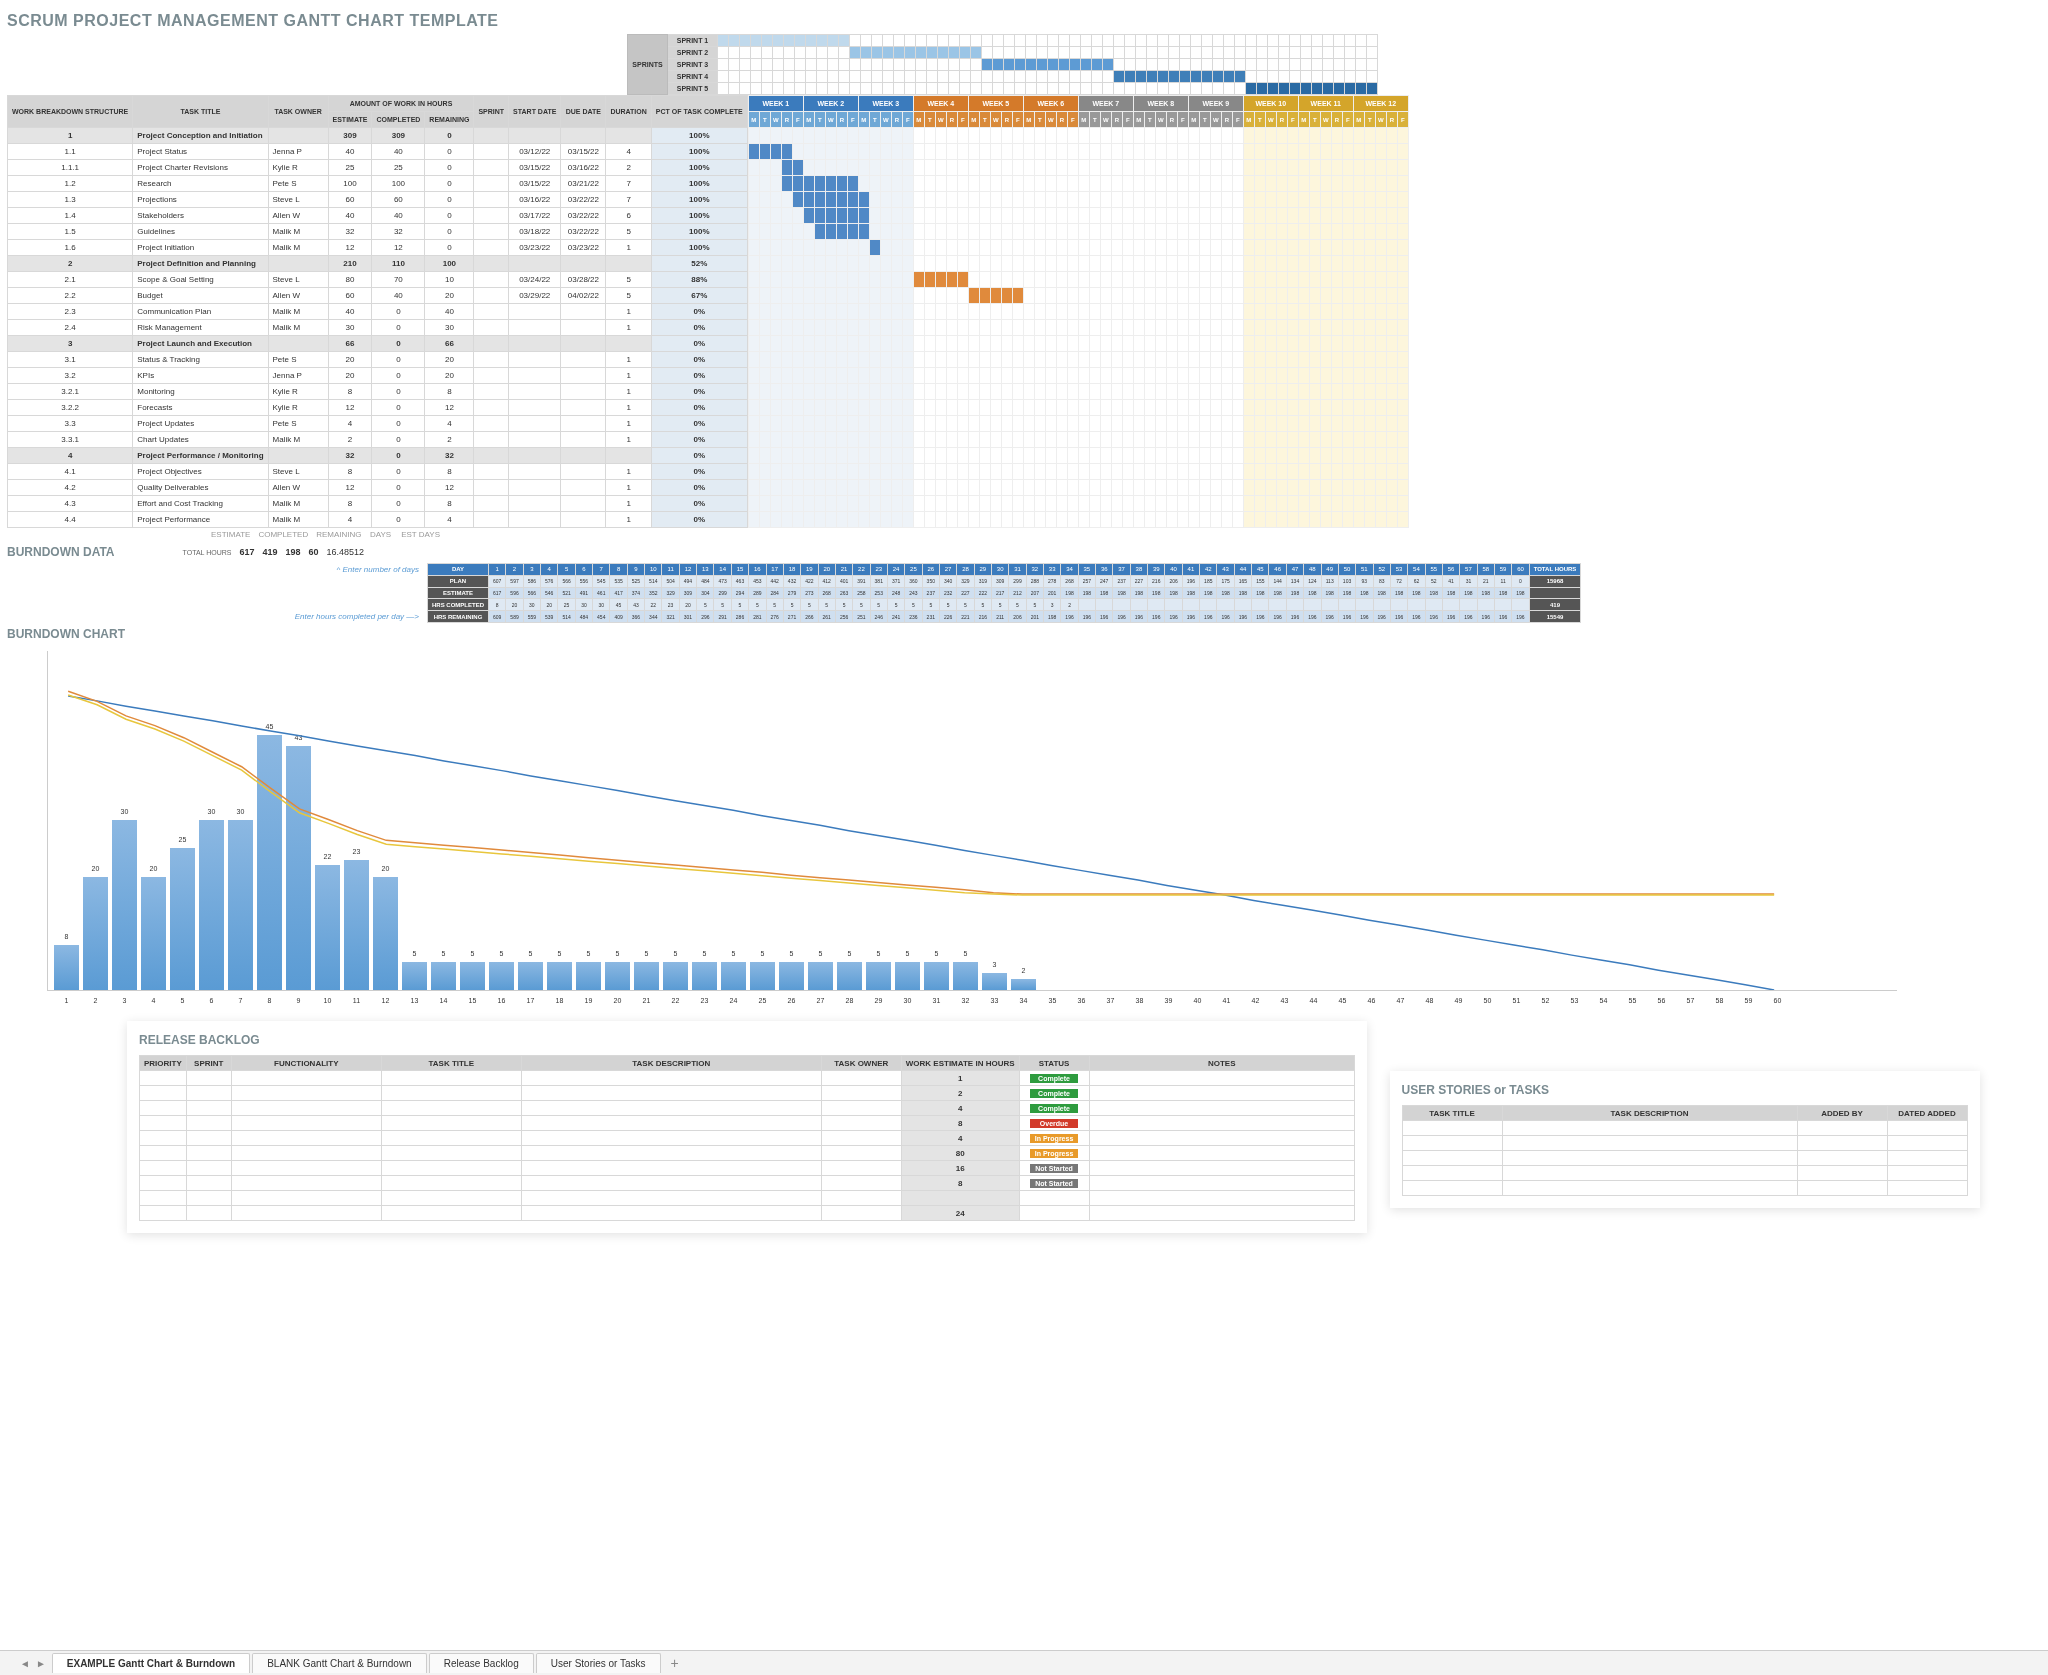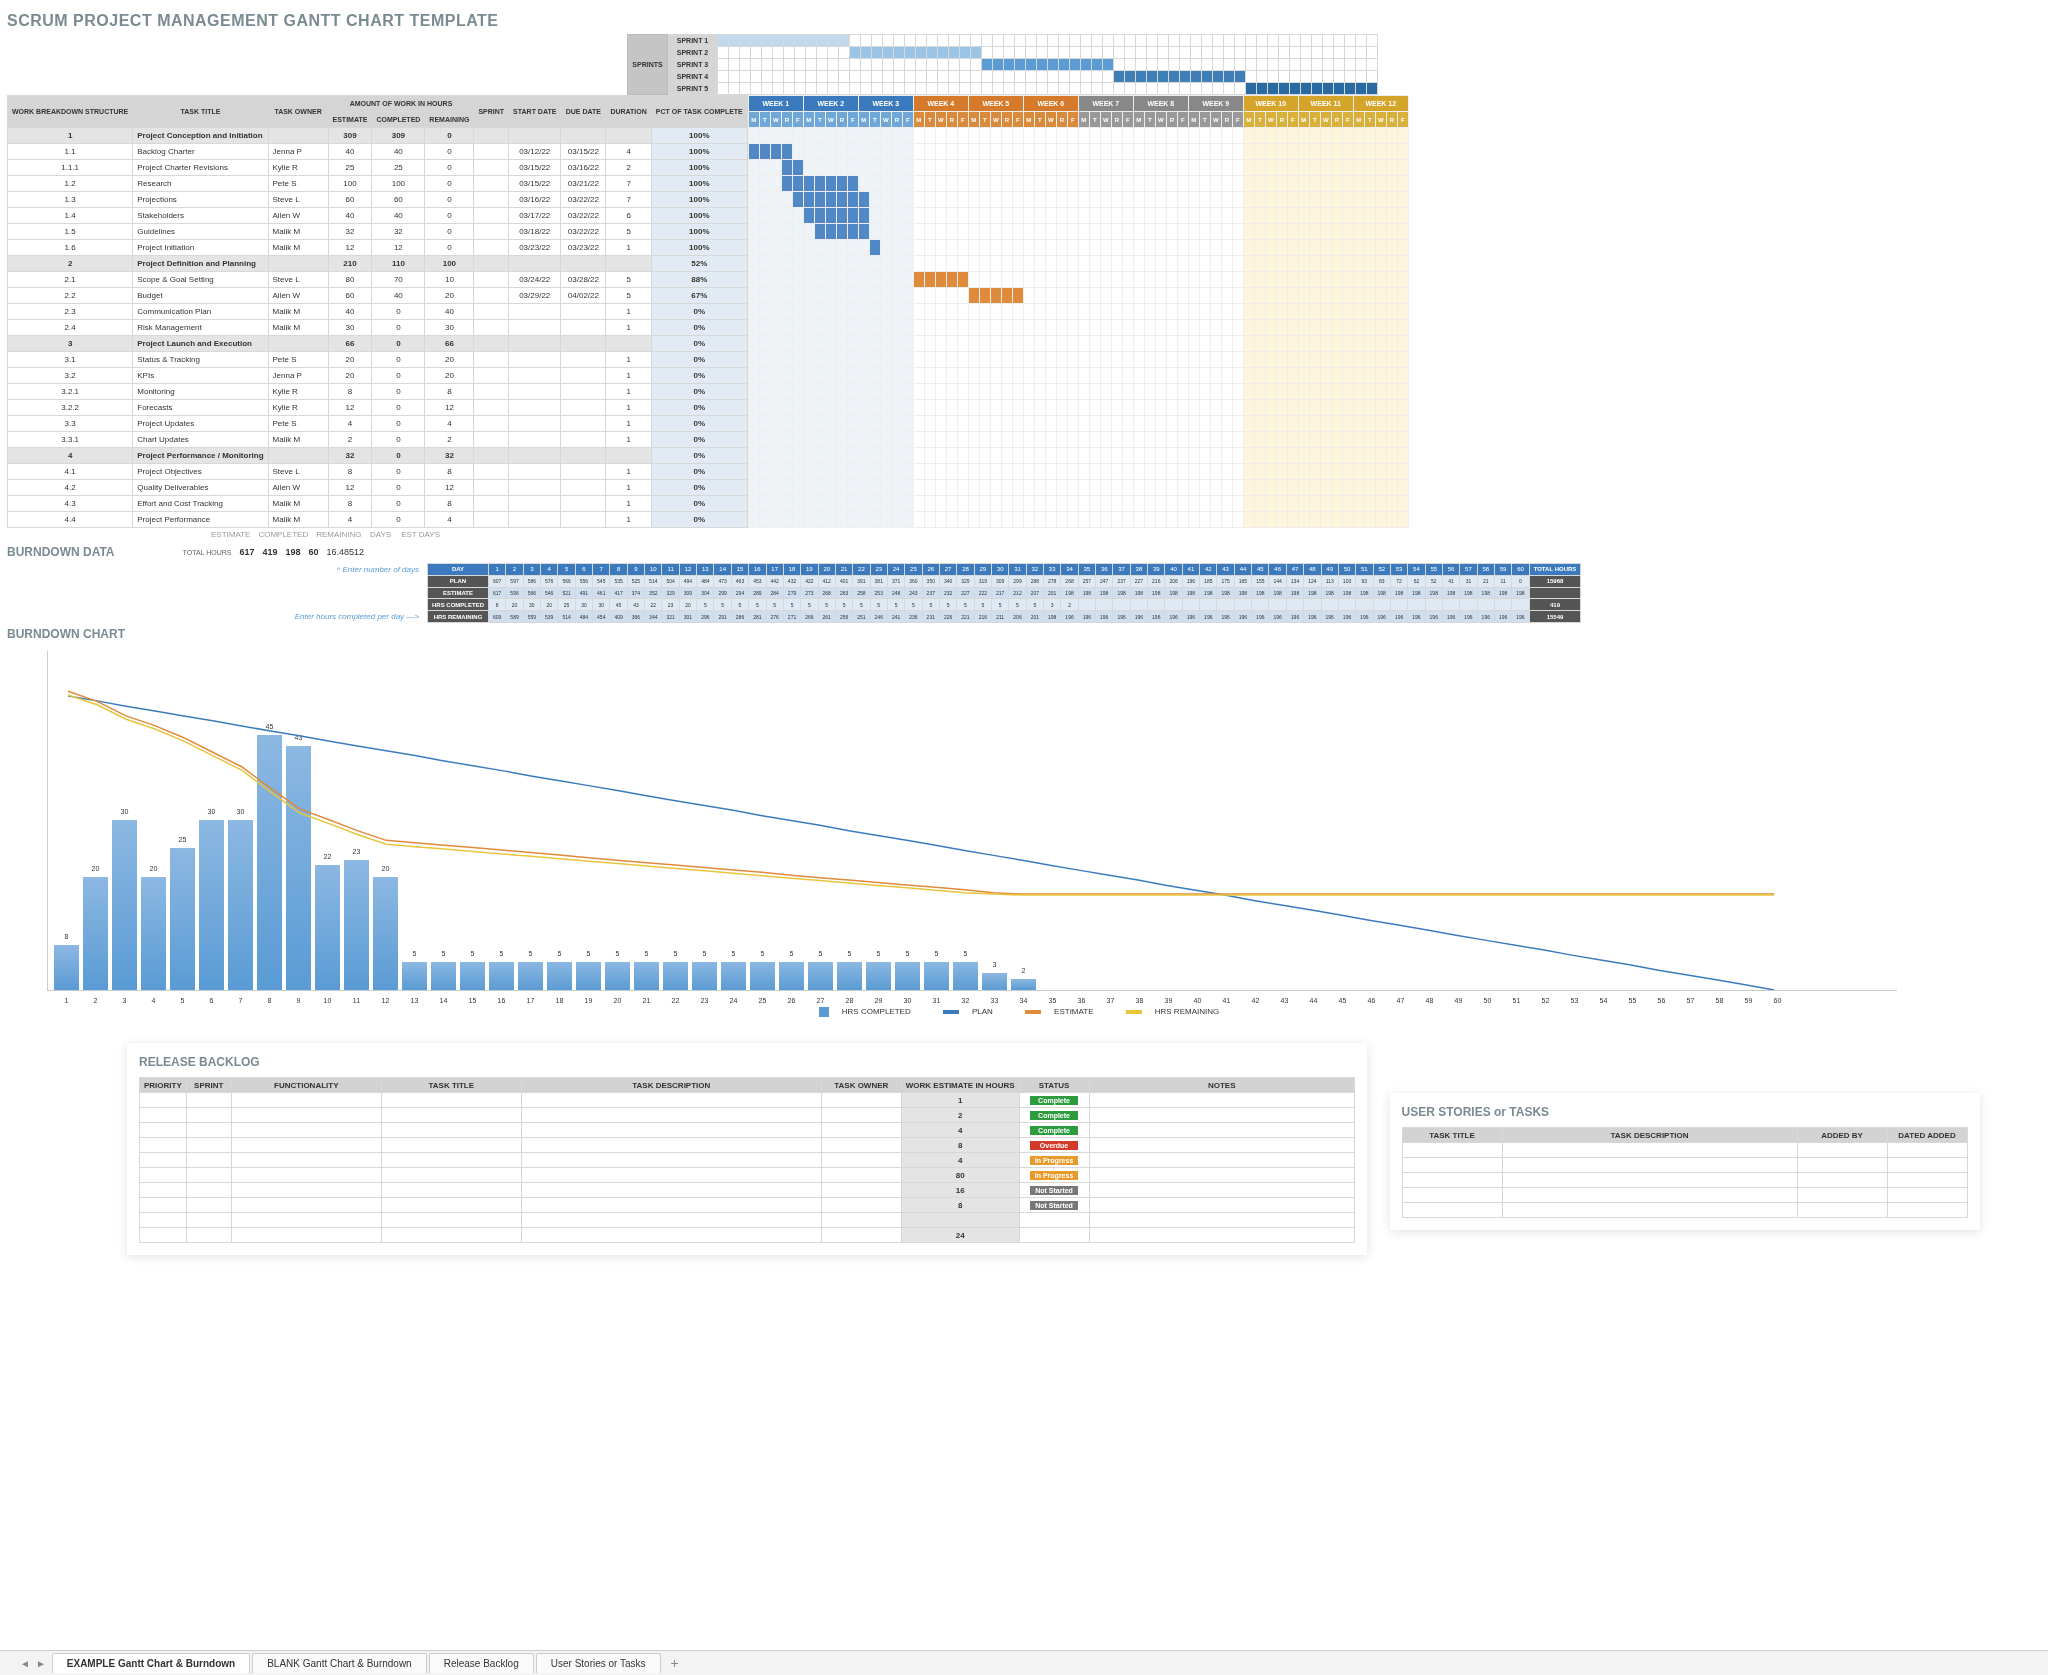--- a/index.html
+++ b/index.html
@@ -441,21 +441,21 @@
             <td>309</td>
             <td>0</td>
             <td></td>
             <td></td>
             <td></td>
             <td></td>
             <td class="pct">100%</td>
           </tr>
           <tr>
             <td>1.1</td>
-            <td style="text-align: left;">Backlog Charter</td>
+            <td style="text-align: left;">Project Status</td>
             <td style="text-align: left;">Jenna P</td>
             <td>40</td>
             <td>40</td>
             <td>0</td>
             <td></td>
             <td>03/12/22</td>
             <td>03/15/22</td>
             <td>4</td>
             <td class="pct">100%</td>
           </tr>
@@ -3037,26 +3037,20 @@
           </div>
         </div>
       <svg class="chart-line" id="chart-lines" viewBox="0 0 1850 340">
           <path d="M18 45.17142857142858 L47 50.02857142857141 L76 55.37142857142857 L105 60.228571428571456 L134 65.08571428571429 L163 69.94285714285718 L192 75.28571428571428 L221 80.14285714285717 L250 85 L279 90.34285714285713 L308 95.20000000000002 L337 100.05714285714285 L366 104.91428571428574 L395 110.25714285714287 L424 115.1142857142857 L453 119.97142857142859 L482 125.31428571428572 L511 130.17142857142858 L540 135.0285714285714 L569 139.8857142857143 L598 145.22857142857143 L627 150.08571428571426 L656 154.94285714285715 L685 159.79999999999998 L714 165.14285714285717 L743 170 L772 174.85714285714286 L801 180.20000000000002 L830 185.05714285714285 L859 189.9142857142857 L888 194.77142857142857 L917 200.11428571428573 L946 204.9714285714286 L975 209.82857142857142 L1004 215.17142857142858 L1033 220.0285714285714 L1062 224.8857142857143 L1091 229.74285714285713 L1120 235.0857142857143 L1149 239.94285714285715 L1178 244.8 L1207 250.14285714285714 L1236 255 L1265 259.8571428571429 L1294 264.7142857142857 L1323 270.0571428571429 L1352 274.9142857142857 L1381 279.7714285714286 L1410 285.1142857142857 L1439 289.9714285714286 L1468 294.8285714285714 L1497 299.6857142857143 L1526 305.0285714285714 L1555 309.8857142857143 L1584 314.74285714285713 L1613 320.0857142857143 L1642 324.9428571428571 L1671 329.8 L1700 334.65714285714284 L1729 340 " stroke="#3b7bbd" fill="none" stroke-width="1.5"></path>
           <path d="M18 40.31428571428569 L47 50.514285714285734 L76 65.08571428571429 L105 74.80000000000001 L134 86.94285714285712 L163 101.51428571428573 L192 116.08571428571429 L221 137.45714285714286 L250 158.34285714285716 L279 169.0285714285714 L308 180.20000000000002 L337 189.9142857142857 L366 192.34285714285716 L395 194.77142857142857 L424 197.20000000000002 L453 199.62857142857143 L482 202.05714285714288 L511 204.4857142857143 L540 207.4 L569 209.82857142857142 L598 212.25714285714287 L627 214.6857142857143 L656 217.1142857142857 L685 219.54285714285714 L714 221.9714285714286 L743 224.8857142857143 L772 227.31428571428572 L801 229.74285714285713 L830 232.17142857142858 L859 234.6 L888 237.0285714285714 L917 239.45714285714286 L946 242.37142857142857 L975 243.82857142857142 L1004 243.82857142857142 L1033 243.82857142857142 L1062 243.82857142857142 L1091 243.82857142857142 L1120 243.82857142857142 L1149 243.82857142857142 L1178 243.82857142857142 L1207 243.82857142857142 L1236 243.82857142857142 L1265 243.82857142857142 L1294 243.82857142857142 L1323 243.82857142857142 L1352 243.82857142857142 L1381 243.82857142857142 L1410 243.82857142857142 L1439 243.82857142857142 L1468 243.82857142857142 L1497 243.82857142857142 L1526 243.82857142857142 L1555 243.82857142857142 L1584 243.82857142857142 L1613 243.82857142857142 L1642 243.82857142857142 L1671 243.82857142857142 L1700 243.82857142857142 L1729 243.82857142857142 " stroke="#e08a3c" fill="none" stroke-width="1.5"></path>
           <path d="M18 44.19999999999999 L47 53.91428571428571 L76 68.48571428571427 L105 78.19999999999999 L134 90.34285714285713 L163 104.91428571428574 L192 119.4857142857143 L221 141.34285714285713 L250 162.2285714285714 L279 172.9142857142857 L308 184.0857142857143 L337 193.8 L366 196.22857142857143 L395 198.65714285714287 L424 201.0857142857143 L453 203.51428571428573 L482 205.94285714285715 L511 208.37142857142857 L540 210.8 L569 213.22857142857146 L598 215.65714285714284 L627 218.0857142857143 L656 220.51428571428573 L685 222.94285714285712 L714 225.37142857142857 L743 227.8 L772 230.22857142857143 L801 232.65714285714284 L830 235.0857142857143 L859 237.5142857142857 L888 239.94285714285715 L917 242.37142857142857 L946 243.82857142857142 L975 244.8 L1004 244.8 L1033 244.8 L1062 244.8 L1091 244.8 L1120 244.8 L1149 244.8 L1178 244.8 L1207 244.8 L1236 244.8 L1265 244.8 L1294 244.8 L1323 244.8 L1352 244.8 L1381 244.8 L1410 244.8 L1439 244.8 L1468 244.8 L1497 244.8 L1526 244.8 L1555 244.8 L1584 244.8 L1613 244.8 L1642 244.8 L1671 244.8 L1700 244.8 L1729 244.8 " stroke="#e8c63c" fill="none" stroke-width="1.5"></path>
         </svg>
     </div>
     <div id="y2ticks"></div>
   </div>
-  <div class="legend">
-    <span><i class="lg-bar"></i><span>HRS COMPLETED</span></span>
-    <span><i class="lg-sw" style="background:#3b7bbd"></i><span>PLAN</span></span>
-    <span><i class="lg-sw" style="background:#e08a3c"></i><span>ESTIMATE</span></span>
-    <span><i class="lg-sw" style="background:#e8c63c"></i><span>HRS REMAINING</span></span>
-  </div>
 
   <div>
     <div class="panel" style="width:1240px;margin-left:120px;">
       <h3>RELEASE BACKLOG</h3>
       <table style="width:100%">
         <thead>
             <tr>
           <th style="width:45px">PRIORITY</th>
           <th style="width:45px">SPRINT</th>
           <th style="width:150px">FUNCTIONALITY</th>

